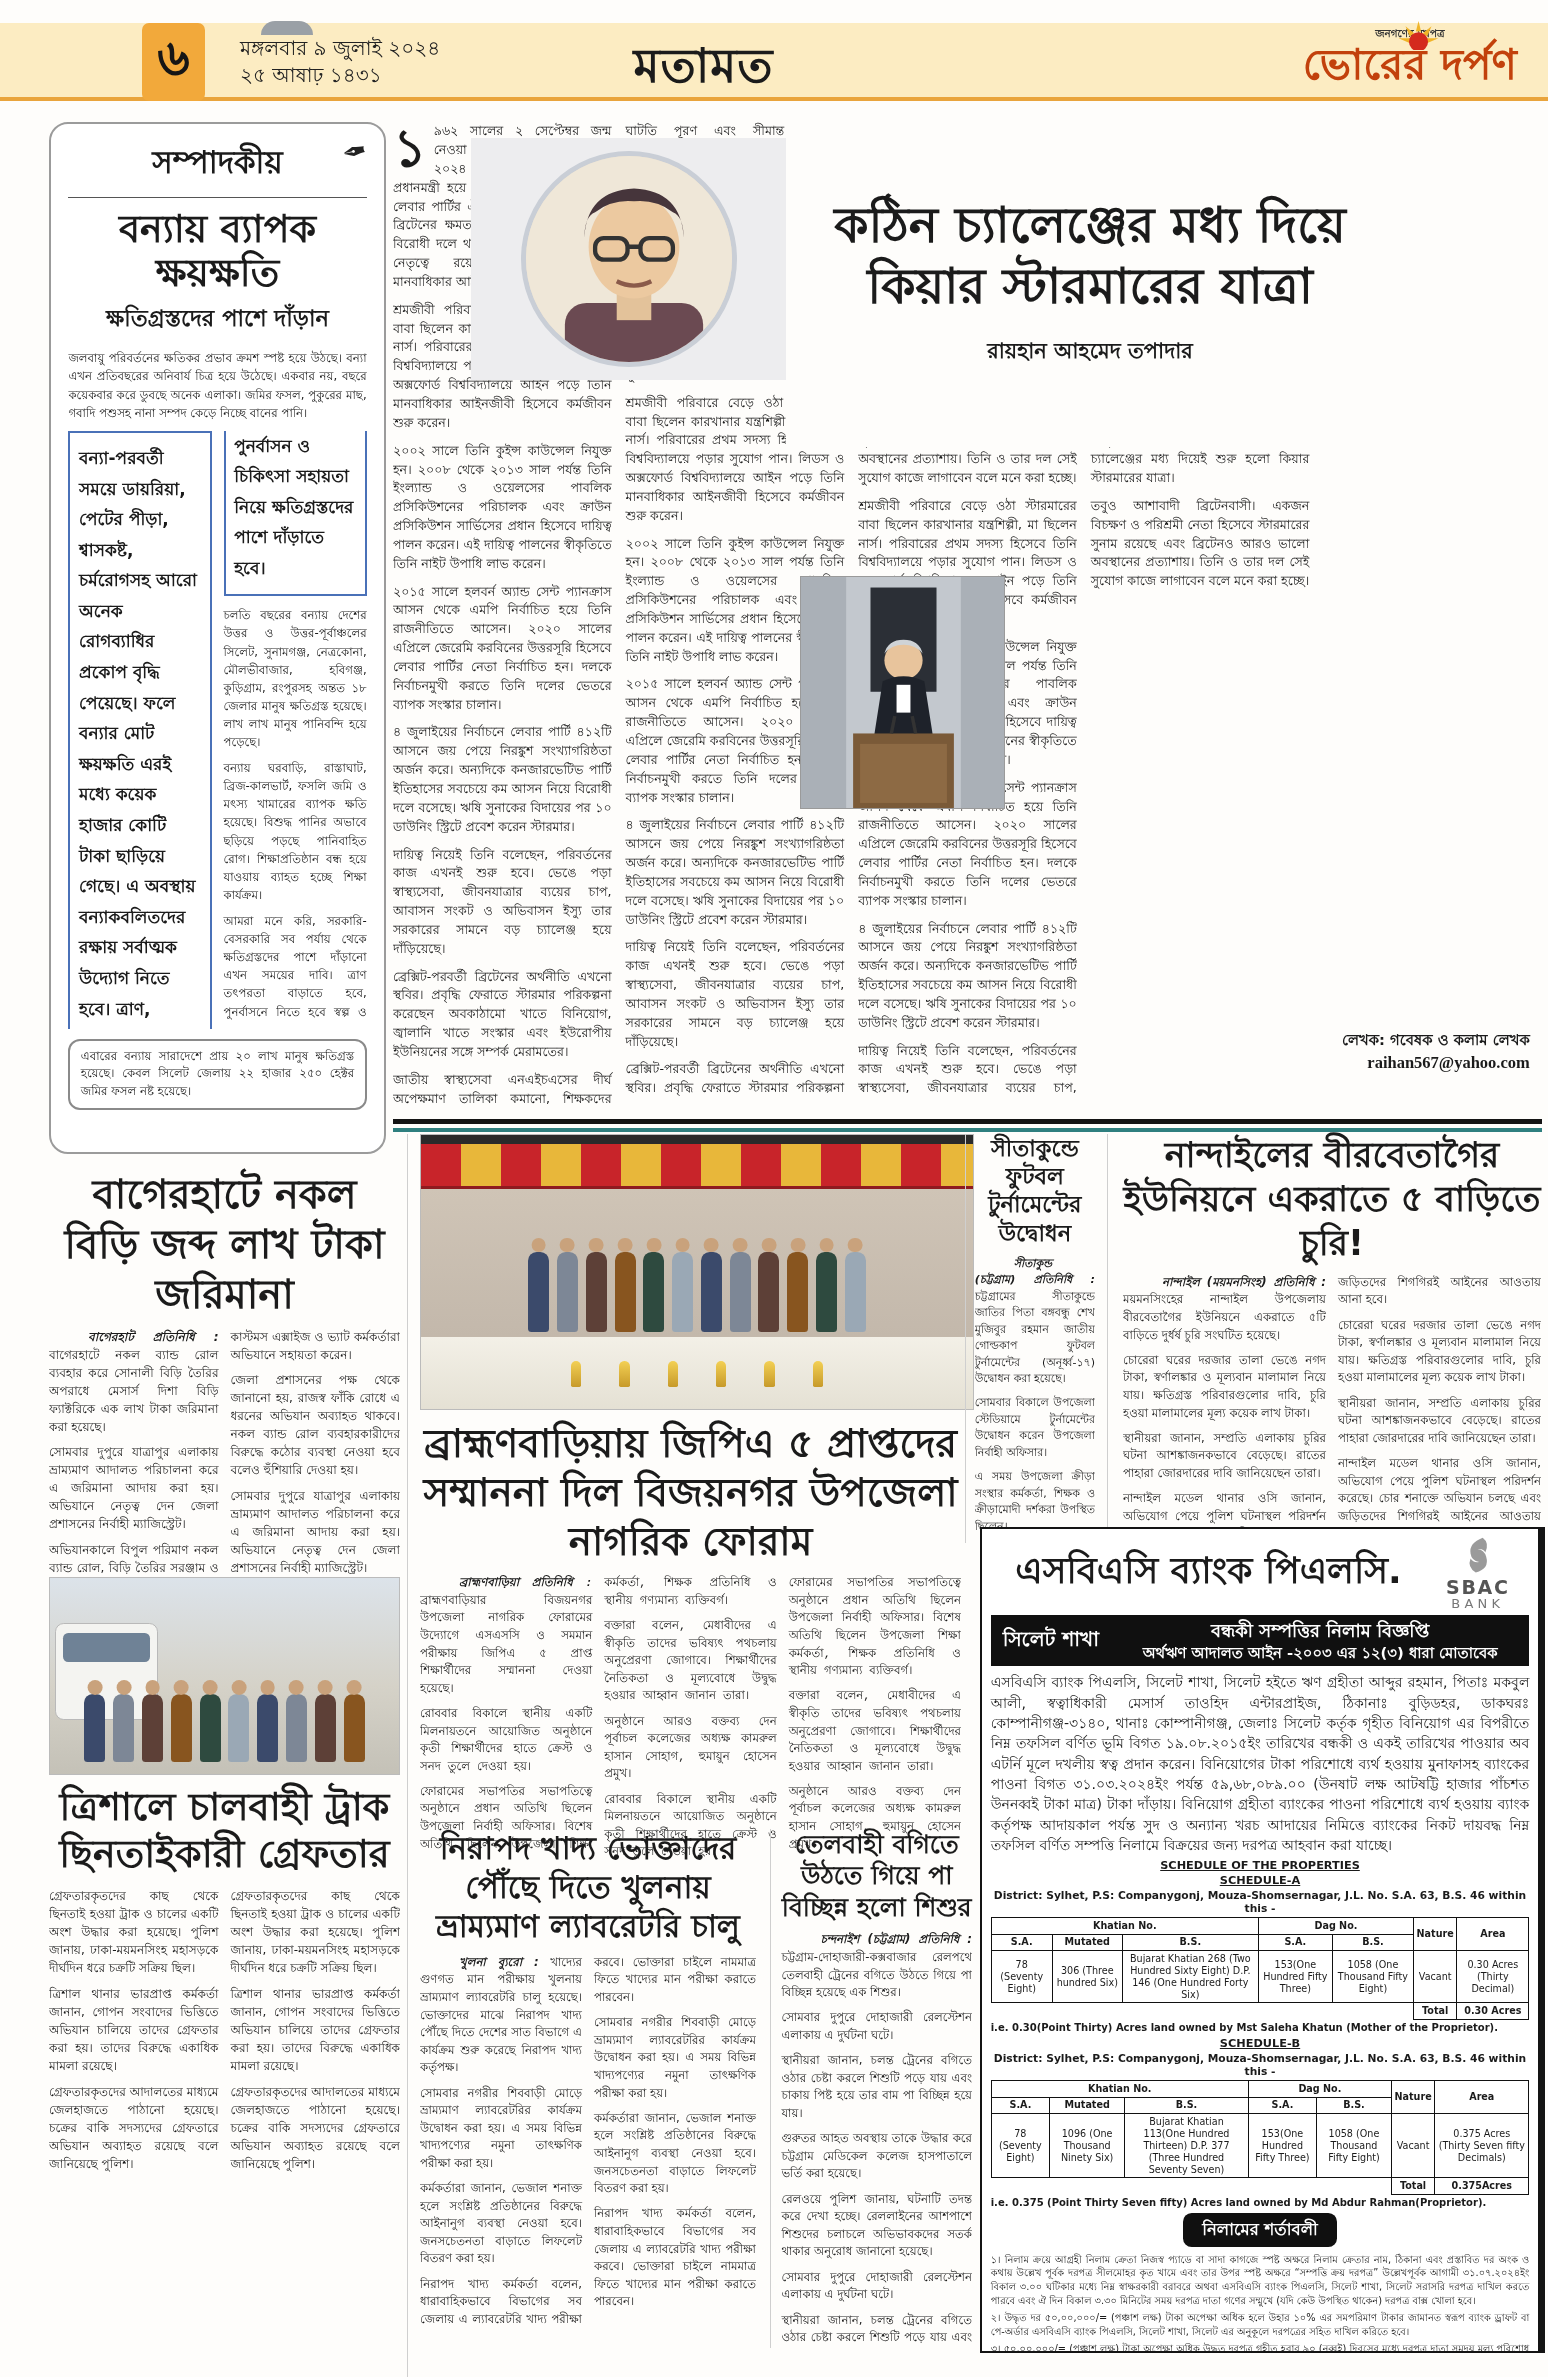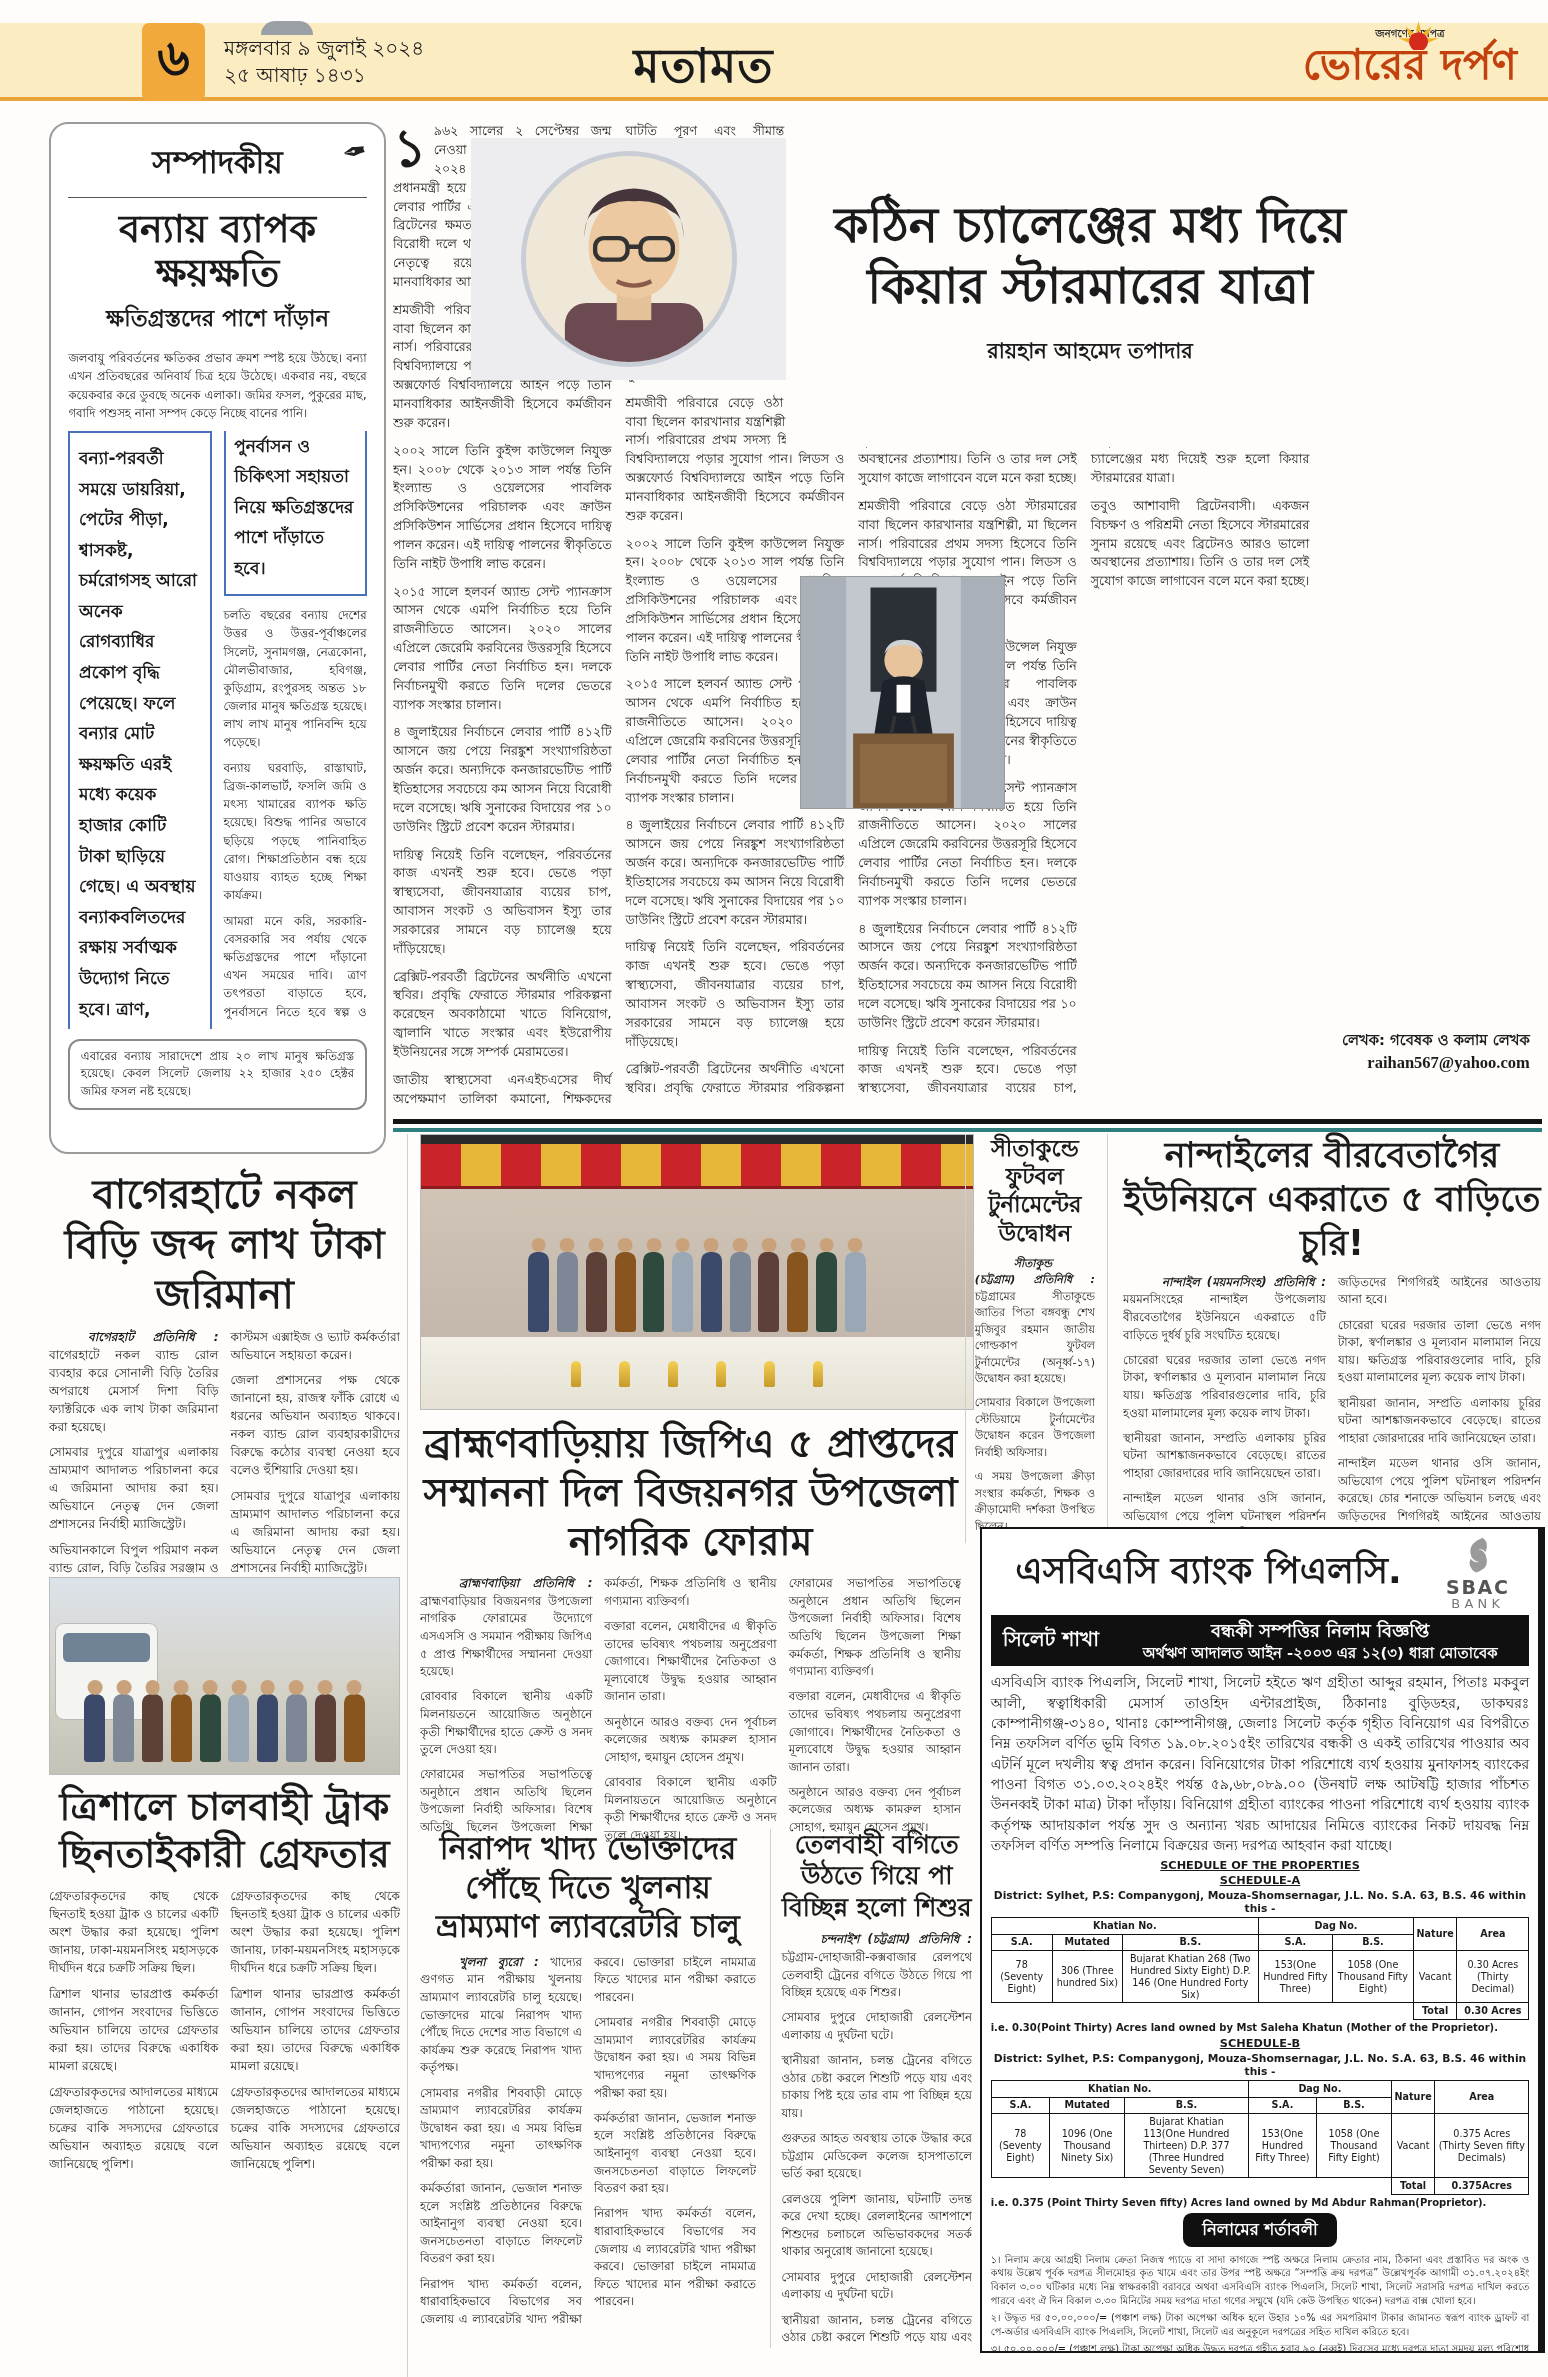--- a/index.html
+++ b/index.html
@@ -4,21 +4,21 @@
 <style>
   html,body{margin:0;padding:0;background:#d8d8d4;}
   .page{position:relative;width:1548px;height:2377px;margin:0 auto;background:#fefdfb;overflow:hidden;
         font-family:"DejaVu Sans","Liberation Sans",sans-serif;color:#1b1b1b;}
   [data-name]{box-sizing:border-box;}
   
   .hdr{position:absolute;left:0;top:22.6px;width:1548px;height:78px;background:#fcecc2;border-bottom:4.3px solid #e9a43c;}
   .hdr-notch{position:absolute;left:261px;top:-1.7px;width:52px;height:14px;background:#9aa0a6;border-radius:0 0 26px 26px;transform:rotate(180deg);}
   .pageno{position:absolute;left:142px;top:0;width:63px;height:78px;background:#f2a93b;border-radius:7px;
           display:flex;align-items:center;justify-content:center;font-size:50px;font-weight:800;color:#161616;}
-  .dates{position:absolute;left:224px;top:12px;line-height:1.35;font-size:20px;color:#222;}
+  .dates{position:absolute;left:240px;top:12px;line-height:1.35;font-size:20px;color:#222;}
   .section-title{position:absolute;left:521px;top:7px;width:365px;text-align:center;font-size:47px;font-weight:800;letter-spacing:0.9px;}
   .logo{position:absolute;right:31px;top:3.5px;text-align:center;}
   .logo .tag{font-size:10.4px;font-weight:700;color:#333;margin-bottom:0;}
   .logo .nm{font-size:42px;font-weight:800;color:#c2410c;line-height:1.05;}
   .logo svg{position:absolute;right:75px;top:-5.2px;}
   
   .edbox{position:absolute;left:49px;top:122px;width:337px;height:1032px;border:2.6px solid #9b9b9b;border-radius:19px;padding:14px 17.4px;background:#fff;overflow:hidden;}
   .ed-kicker-row{display:flex;align-items:center;justify-content:center;position:relative;}
   .ed-kicker{font-size:31px;font-weight:800;text-align:center;}
   .pen{position:absolute;right:0;top:-3.5px;font-size:29.5px;transform:scaleX(-1) rotate(12deg);color:#222;}
@@ -57,21 +57,21 @@
   .cols3{column-count:3;column-gap:12px;}
   
   .bagerhat{position:absolute;left:49px;top:1169px;width:351px;}
   .bagerhat h2{font-size:40px;}
   .bagerhat .sbody{height:287px;font-size:12px;line-height:1.5;}
   .trishal{position:absolute;left:49px;top:1577px;width:351px;}
   .trishal h2{font-size:38px;margin-top:8.7px;}
   .trishal .sbody{height:469px;font-size:12px;line-height:1.5;}
   .event{position:absolute;left:407px;top:1134px;width:554px;border-left:0.9px solid #cfcfcf;padding-left:12px;}
   .event h2{font-size:39px;margin-top:10.4px;}
-  .event .sbody{height:287px;font-size:11.7px;line-height:1.5;}
+  .event .sbody{height:287px;font-size:11.7px;line-height:1.5;font-family:Liberation Mono, monospace;}
   .khulna{position:absolute;left:407px;top:1829px;width:349px;padding-left:12px;border-left:0.9px solid #cfcfcf;}
   .khulna h2{font-size:31px;}
   .khulna .sbody{height:434px;font-size:11.7px;line-height:1.5;}
   .chandanaish{position:absolute;left:770px;top:1829px;width:202px;border-left:0.9px solid #cfcfcf;padding-left:10.4px;}
   .chandanaish h2{font-size:25px;}
   .chandanaish .sbody{height:417px;font-size:11.7px;line-height:1.5;}
   .sitakunda{position:absolute;left:965px;top:1134px;width:130px;border-left:0.9px solid #cfcfcf;padding-left:8.7px;}
   .sitakunda h2{font-size:22.6px;}
   .sitakunda .sbody{height:287px;font-size:11px;line-height:1.5;}
   .nandail{position:absolute;left:1107px;top:1134px;width:434px;border-left:0.9px solid #cfcfcf;padding-left:15px;}

